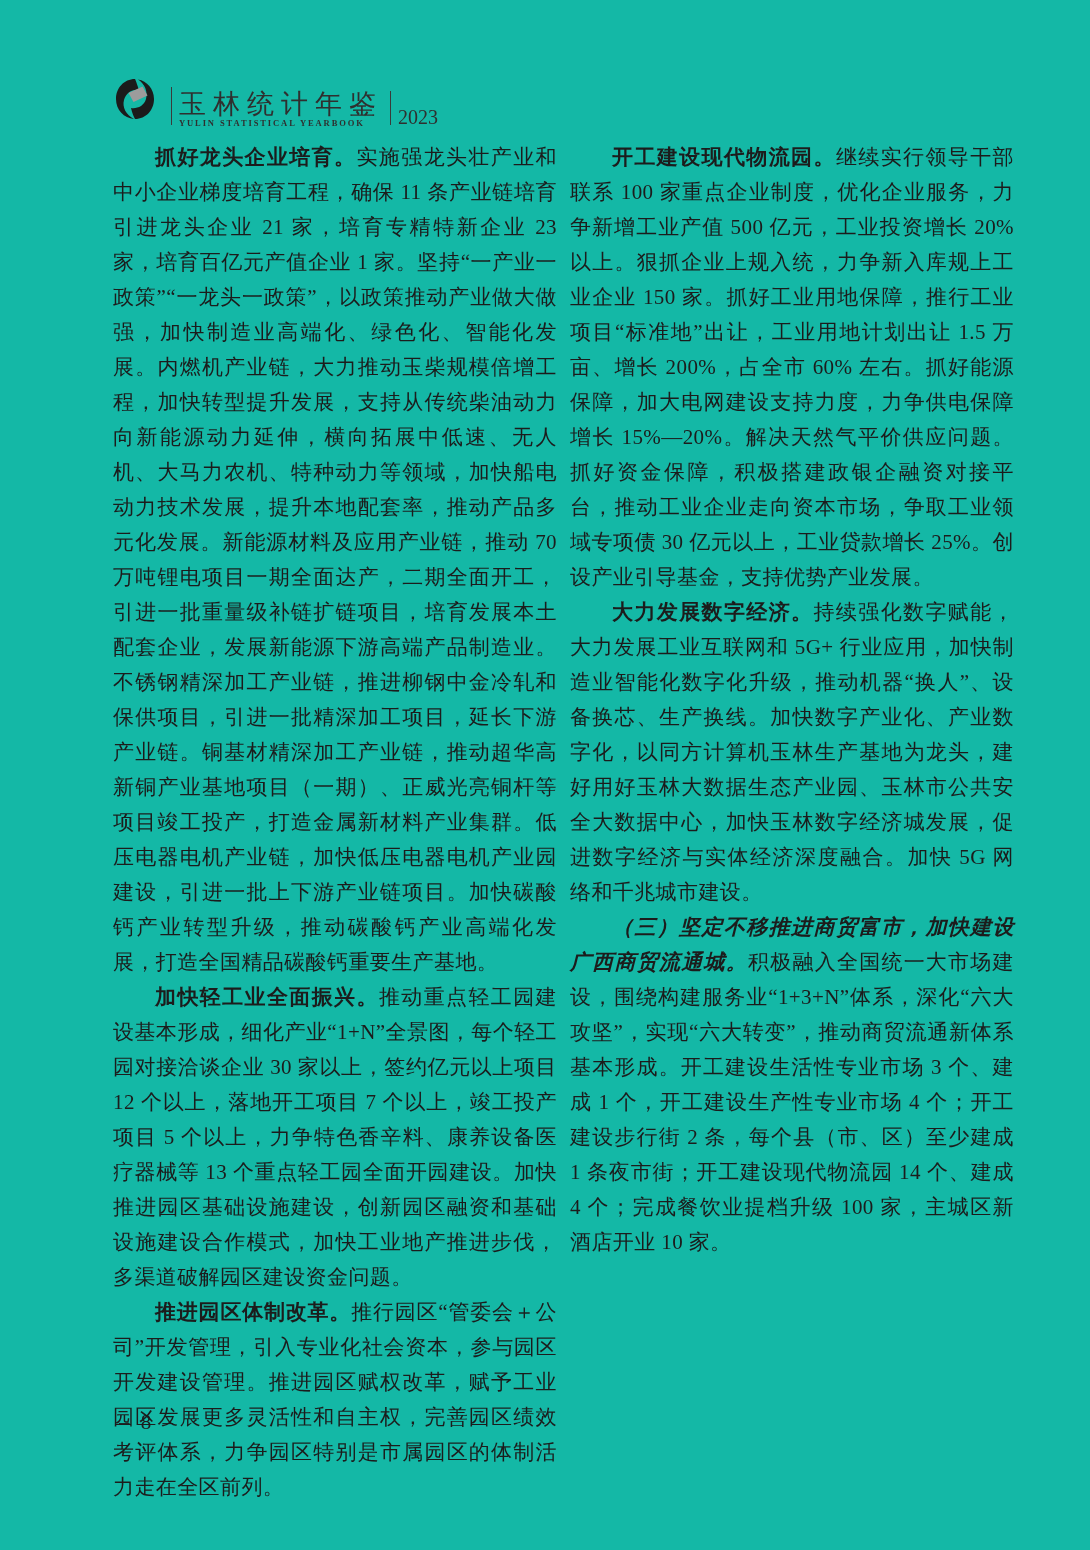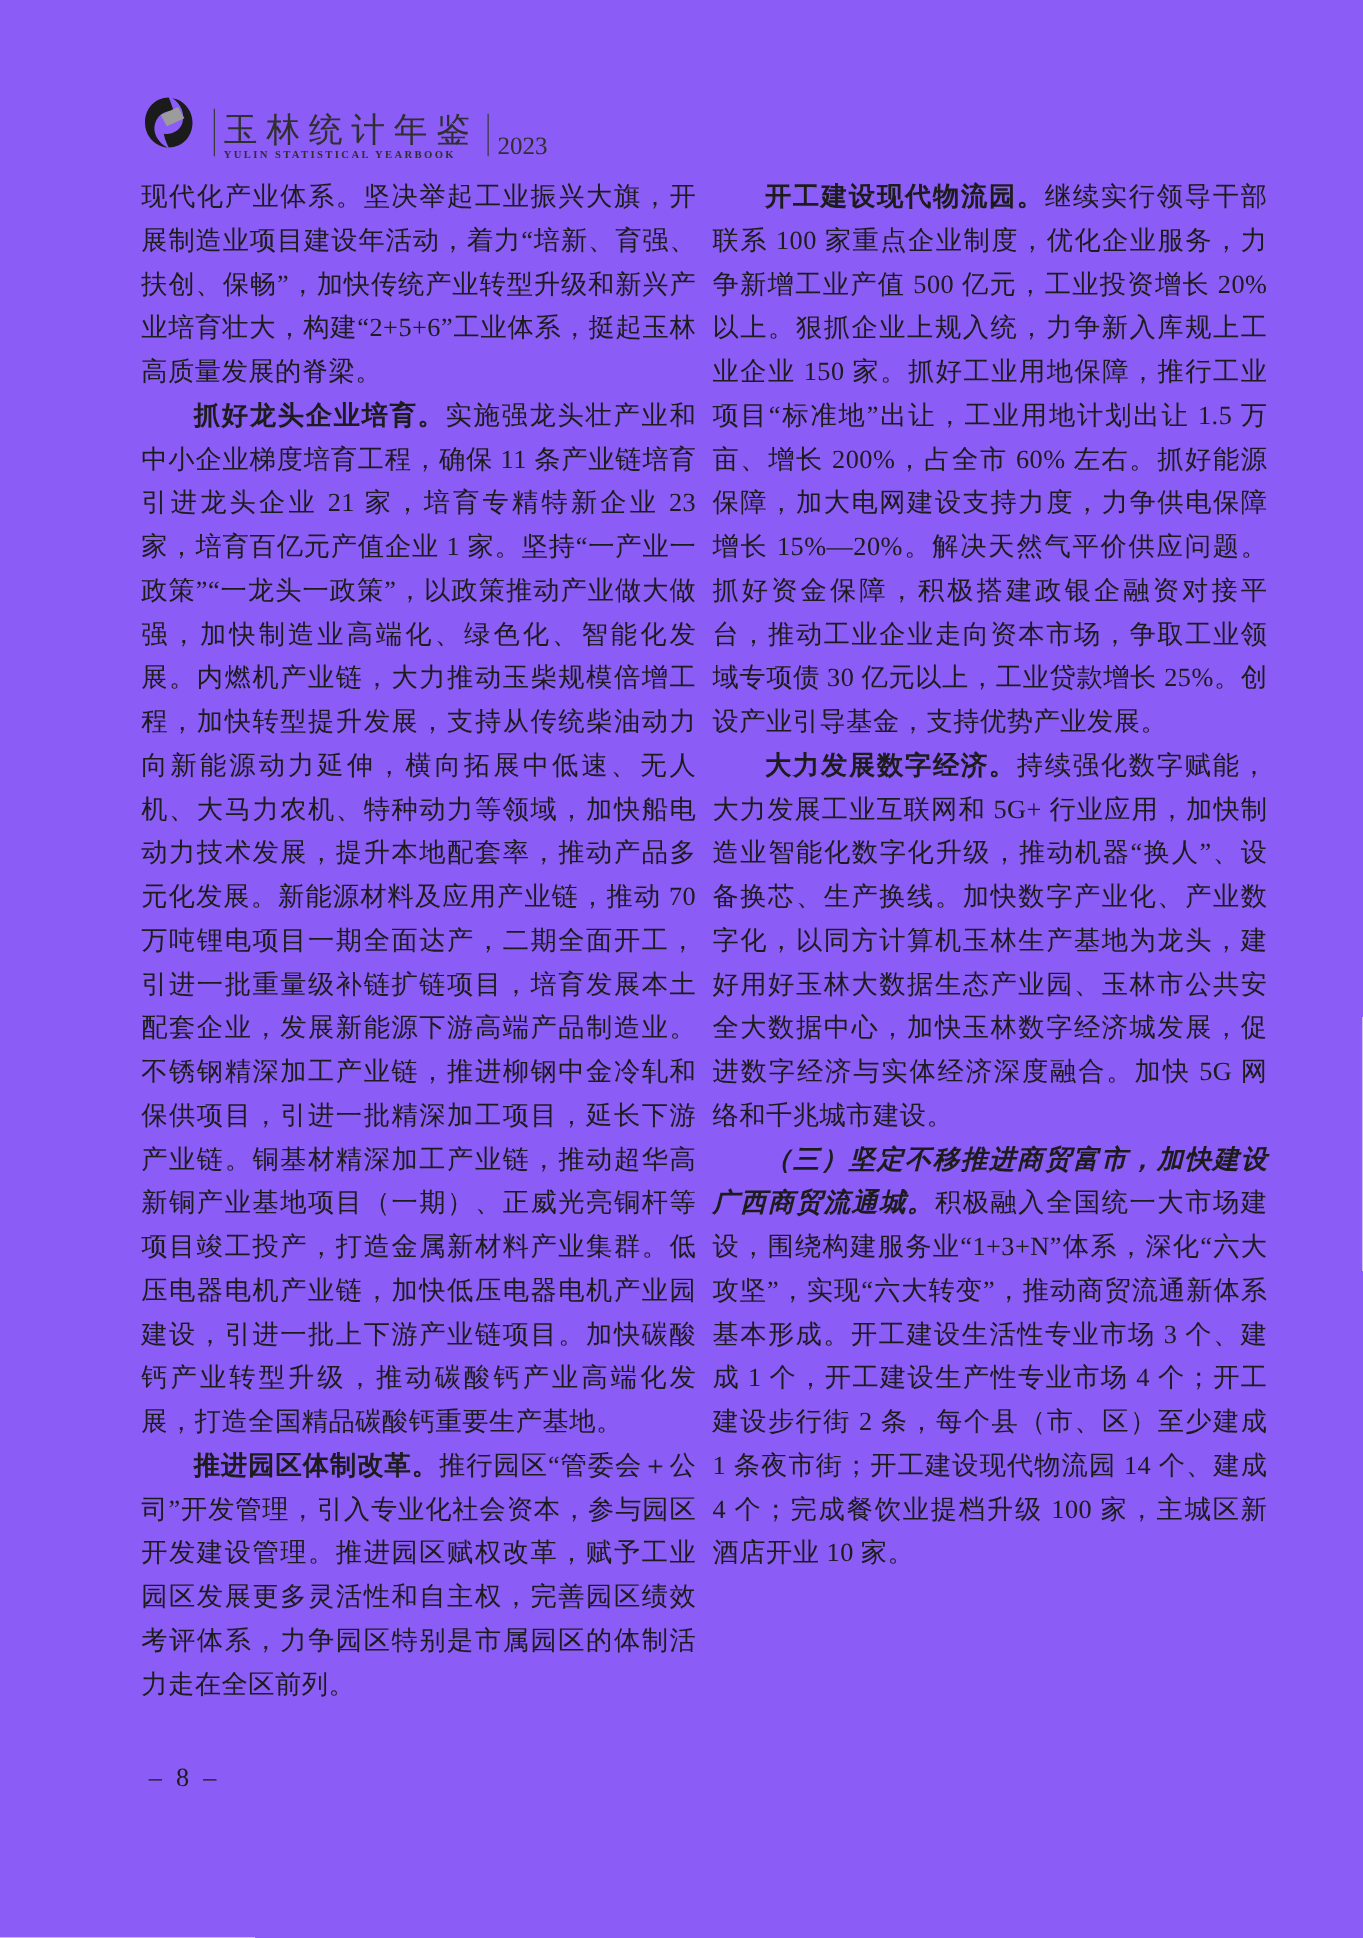--- a/index.html
+++ b/index.html
@@ -1,19 +1,19 @@
 <!DOCTYPE html>
 <html><head>
 <meta charset="utf-8">
 <style>
   html,body { margin:0; padding:0; background:#ffffff; }
   .page {
     position:relative;
     width:1090px; height:1550px;
-    background:#8b5cf6;
+    background:#14b8a6;
     overflow:hidden;
     font-family:"Liberation Serif","DejaVu Serif",serif;
     color:#1c1c1c;
   }
 
   
   .hdr {
     position:absolute; left:112px; top:74px;
     display:flex; align-items:flex-end; height:54px;
   }
@@ -72,22 +72,22 @@
       <span class="t-cn">玉林统计年鉴</span>
       <span class="t-en">YULIN STATISTICAL YEARBOOK</span>
     </span>
     <span class="vbar vbar2"></span>
     <span class="t-year">2023</span>
   </header>
 
   <main class="cols">
 
     <section class="col">
-      <p class="para"><span>现代化产业体系。坚决举起工业振兴大旗，开展制造业项目建设年活动，着力“培新、育强、扶创、保畅”，加快传统产业转型升级和新兴产业培育壮大，构建“2+5+6”工业体系，挺起玉林高质量发展的脊梁。</span></p>
       <p class="para ind"><b class="lead">抓好龙头企业培育。</b><span>实施强龙头壮产业和中小企业梯度培育工程，确保 11 条产业链培育引进龙头企业 21 家，培育专精特新企业 23 家，培育百亿元产值企业 1 家。坚持“一产业一政策”“一龙头一政策”，以政策推动产业做大做强，加快制造业高端化、绿色化、智能化发展。内燃机产业链，大力推动玉柴规模倍增工程，加快转型提升发展，支持从传统柴油动力向新能源动力延伸，横向拓展中低速、无人机、大马力农机、特种动力等领域，加快船电动力技术发展，提升本地配套率，推动产品多元化发展。新能源材料及应用产业链，推动 70 万吨锂电项目一期全面达产，二期全面开工，引进一批重量级补链扩链项目，培育发展本土配套企业，发展新能源下游高端产品制造业。不锈钢精深加工产业链，推进柳钢中金冷轧和保供项目，引进一批精深加工项目，延长下游产业链。铜基材精深加工产业链，推动超华高新铜产业基地项目（一期）、正威光亮铜杆等项目竣工投产，打造金属新材料产业集群。低压电器电机产业链，加快低压电器电机产业园建设，引进一批上下游产业链项目。加快碳酸钙产业转型升级，推动碳酸钙产业高端化发展，打造全国精品碳酸钙重要生产基地。</span></p>
+      <p class="para ind"><b class="lead">加快轻工业全面振兴。</b><span>推动重点轻工园建设基本形成，细化产业“1+N”全景图，每个轻工园对接洽谈企业 30 家以上，签约亿元以上项目 12 个以上，落地开工项目 7 个以上，竣工投产项目 5 个以上，力争特色香辛料、康养设备医疗器械等 13 个重点轻工园全面开园建设。加快推进园区基础设施建设，创新园区融资和基础设施建设合作模式，加快工业地产推进步伐，多渠道破解园区建设资金问题。</span></p>
       <p class="para ind"><b class="lead">推进园区体制改革。</b><span>推行园区“管委会＋公司”开发管理，引入专业化社会资本，参与园区开发建设管理。推进园区赋权改革，赋予工业园区发展更多灵活性和自主权，完善园区绩效考评体系，力争园区特别是市属园区的体制活力走在全区前列。</span></p>
 
     </section>
 
     <section class="col">
       <p class="para ind"><b class="lead">开工建设现代物流园。</b><span>继续实行领导干部联系 100 家重点企业制度，优化企业服务，力争新增工业产值 500 亿元，工业投资增长 20% 以上。狠抓企业上规入统，力争新入库规上工业企业 150 家。抓好工业用地保障，推行工业项目“标准地”出让，工业用地计划出让 1.5 万亩、增长 200%，占全市 60% 左右。抓好能源保障，加大电网建设支持力度，力争供电保障增长 15%—20%。解决天然气平价供应问题。抓好资金保障，积极搭建政银企融资对接平台，推动工业企业走向资本市场，争取工业领域专项债 30 亿元以上，工业贷款增长 25%。创设产业引导基金，支持优势产业发展。</span></p>
       <p class="para ind"><b class="lead">大力发展数字经济。</b><span>持续强化数字赋能，大力发展工业互联网和 5G+ 行业应用，加快制造业智能化数字化升级，推动机器“换人”、设备换芯、生产换线。加快数字产业化、产业数字化，以同方计算机玉林生产基地为龙头，建好用好玉林大数据生态产业园、玉林市公共安全大数据中心，加快玉林数字经济城发展，促进数字经济与实体经济深度融合。加快 5G 网络和千兆城市建设。</span></p>
       <p class="para ind"><b class="lead kai">（三）坚定不移推进商贸富市，加快建设广西商贸流通城。</b><span>积极融入全国统一大市场建设，围绕构建服务业“1+3+N”体系，深化“六大攻坚”，实现“六大转变”，推动商贸流通新体系基本形成。开工建设生活性专业市场 3 个、建成 1 个，开工建设生产性专业市场 4 个；开工建设步行街 2 条，每个县（市、区）至少建成 1 条夜市街；开工建设现代物流园 14 个、建成 4 个；完成餐饮业提档升级 100 家，主城区新酒店开业 10 家。</span></p>
 
     </section>

